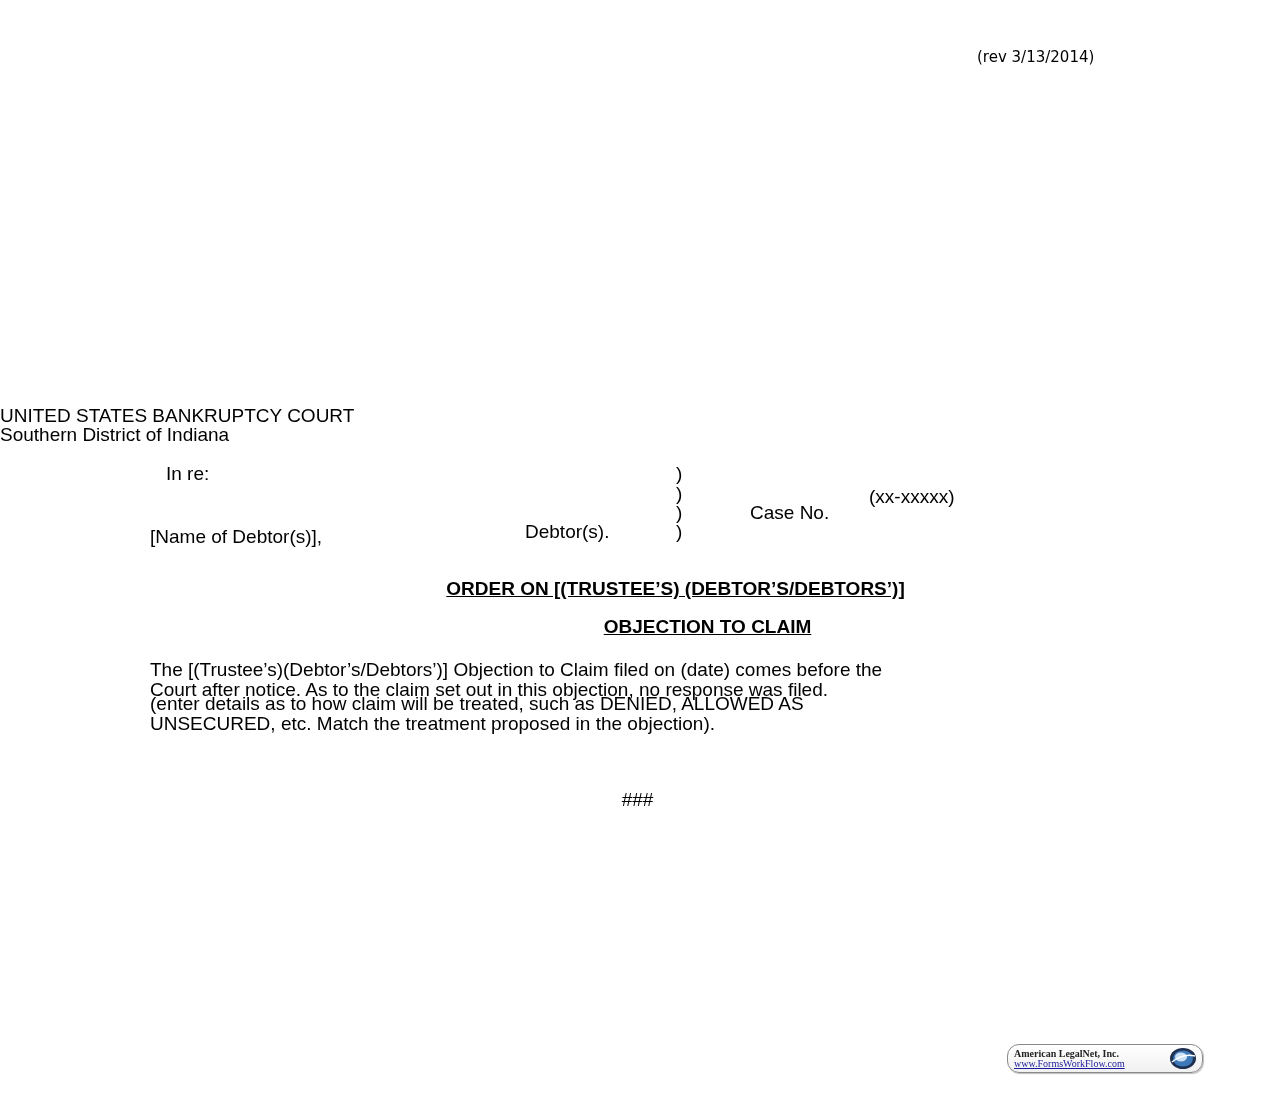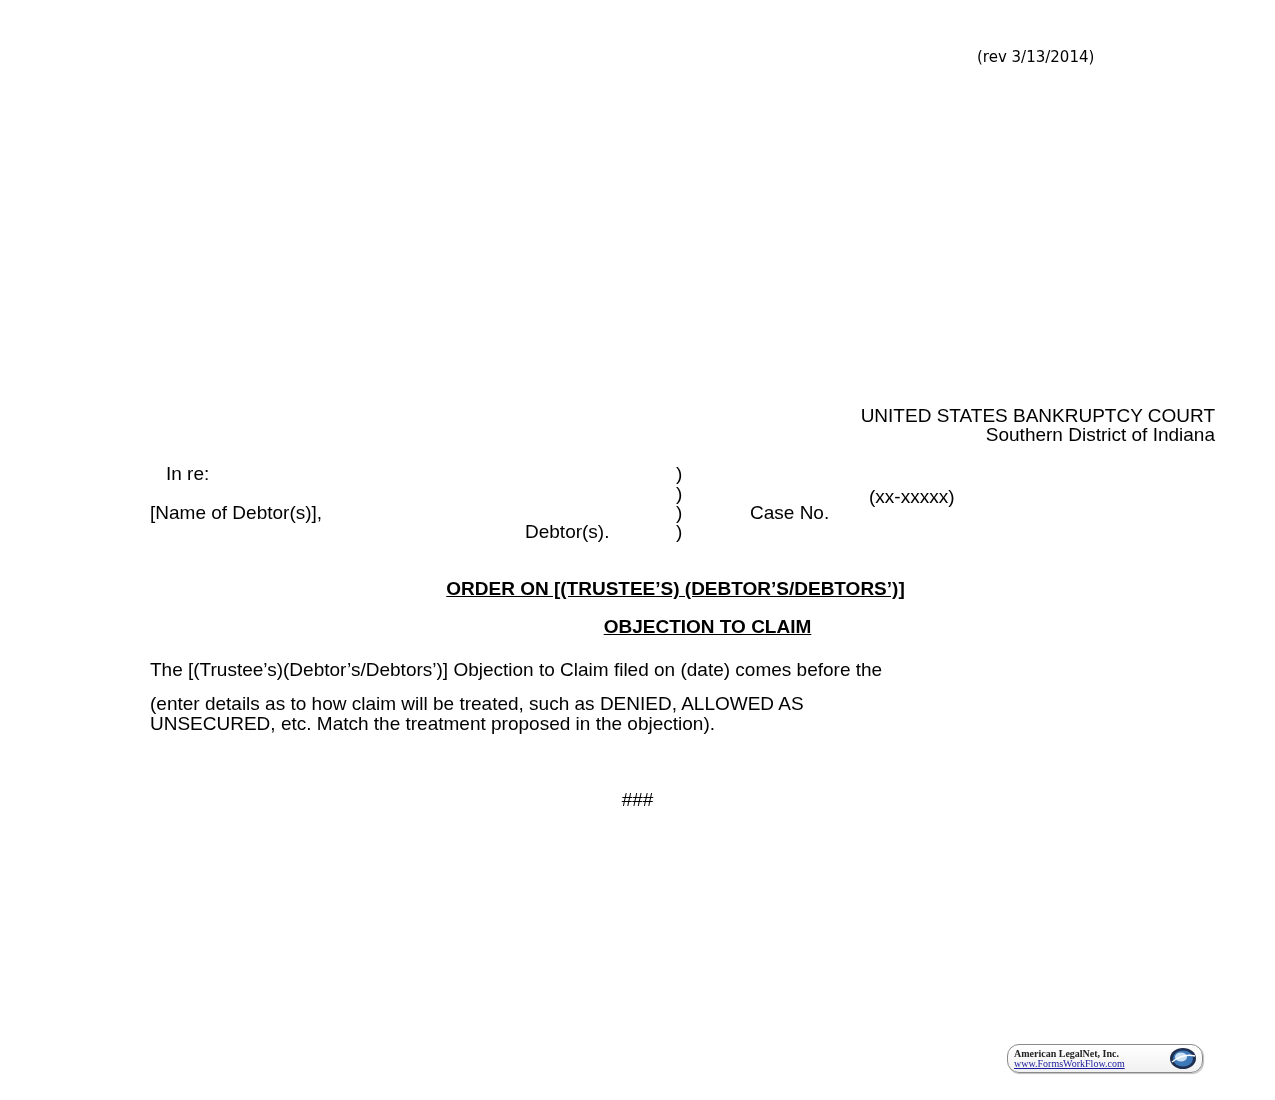--- a/index.html
+++ b/index.html
@@ -1,20 +1,20 @@
 <!DOCTYPE html>
 <html><head>
 <meta charset="utf-8">
 <style>
   html, body { margin:0; padding:0; background:#ffffff; }
   body { width:1275px; height:1100px; position:relative; overflow:hidden;
          font-family:"Liberation Sans", sans-serif; color:#000; }
   .abs { position:absolute; white-space:nowrap; }
   .rev { left:977px; top:48px; font-family:"DejaVu Sans", sans-serif; font-size:15px; }
-  .court { left:0; width:1215px; text-align:right; font-size:19px; }
+  .court { left:0; width:1215px; text-align:left; font-size:19px; }
   .caption { font-size:19px; }
   .title { left:0; width:1275px; text-align:center; font-size:19px; font-weight:bold; text-decoration:underline;margin-left:38px; }
   .para { left:150px; font-size:19px; line-height:19.5px; white-space:normal; width:990px; }
   .para span { display:block; white-space:nowrap; }
   .end { left:0; width:1275px; text-align:center; font-size:19px; }
   .badge { left:1007px; top:1044px; width:194px; height:27px; border:1px solid #8a8a8a; border-radius:12px;
            background:linear-gradient(#ffffff,#f1f1f1); box-shadow:1px 1px 1px #bdbdbd; }
   .badge .name { position:absolute; left:6px; top:3px; font-family:"Liberation Serif", serif; font-weight:bold; font-size:10px; color:#222; }
   .badge .url { position:absolute; left:6px; top:13px; font-family:"Liberation Serif", serif; font-size:10px; color:#1a1aa0; text-decoration:underline; }
   .badge .logo { position:absolute; right:4px; top:2px; width:30px; height:23px; }
@@ -22,35 +22,36 @@
 </head>
 <body>
 
 <div class="abs rev">(rev 3/13/2014)</div>
 
 <div class="abs court" style="top:405px;">UNITED STATES BANKRUPTCY COURT</div>
 <div class="abs court" style="top:424px;">Southern District of Indiana</div>
 
 <div>
   <div class="abs caption" style="left:150px; top:463px;margin-left:16px;">In re:</div>
-  <div class="abs caption" style="left:150px; top:502px;">[Name of Debtor(s)],</div>
+  <div class="abs caption" style="left:150px; top:526px;">[Name of Debtor(s)],</div>
   <div class="abs caption" style="left:525px; top:521px;">Debtor(s).</div>
   <div class="abs caption" style="left:676px; top:463px;">)</div>
   <div class="abs caption" style="left:676px; top:483px;">)</div>
   <div class="abs caption" style="left:676px; top:502px;">)</div>
   <div class="abs caption" style="left:676px; top:521px;">)</div>
   <div class="abs caption" style="left:750px; top:502px;">Case No.</div>
   <div class="abs caption" style="left:869px; top:486px;">(xx-xxxxx)</div>
 </div>
 
 <div class="abs title" style="top:578px;">ORDER ON [(TRUSTEE’S) (DEBTOR’S/DEBTORS’)]</div>
 <div class="abs title" style="top:616px;padding-left:32px;">OBJECTION TO CLAIM</div>
 
 <div class="abs para" style="top:636px;margin-top:24px;">
   <span>The [(Trustee’s)(Debtor’s/Debtors’)] Objection to Claim filed on (date) comes before the</span>
+  <span>Court after notice.  As to the claim set out in this objection, no response was filed.</span>
 </div>
 
 <div class="abs para" style="top:694px;">
   <span>(enter details as to how claim will be treated, such as DENIED, ALLOWED AS</span>
   <span>UNSECURED, etc.  Match the treatment proposed in the objection).</span>
 </div>
 
 <div class="abs end" style="top:789px;">###</div>
 
 <div class="abs badge">

